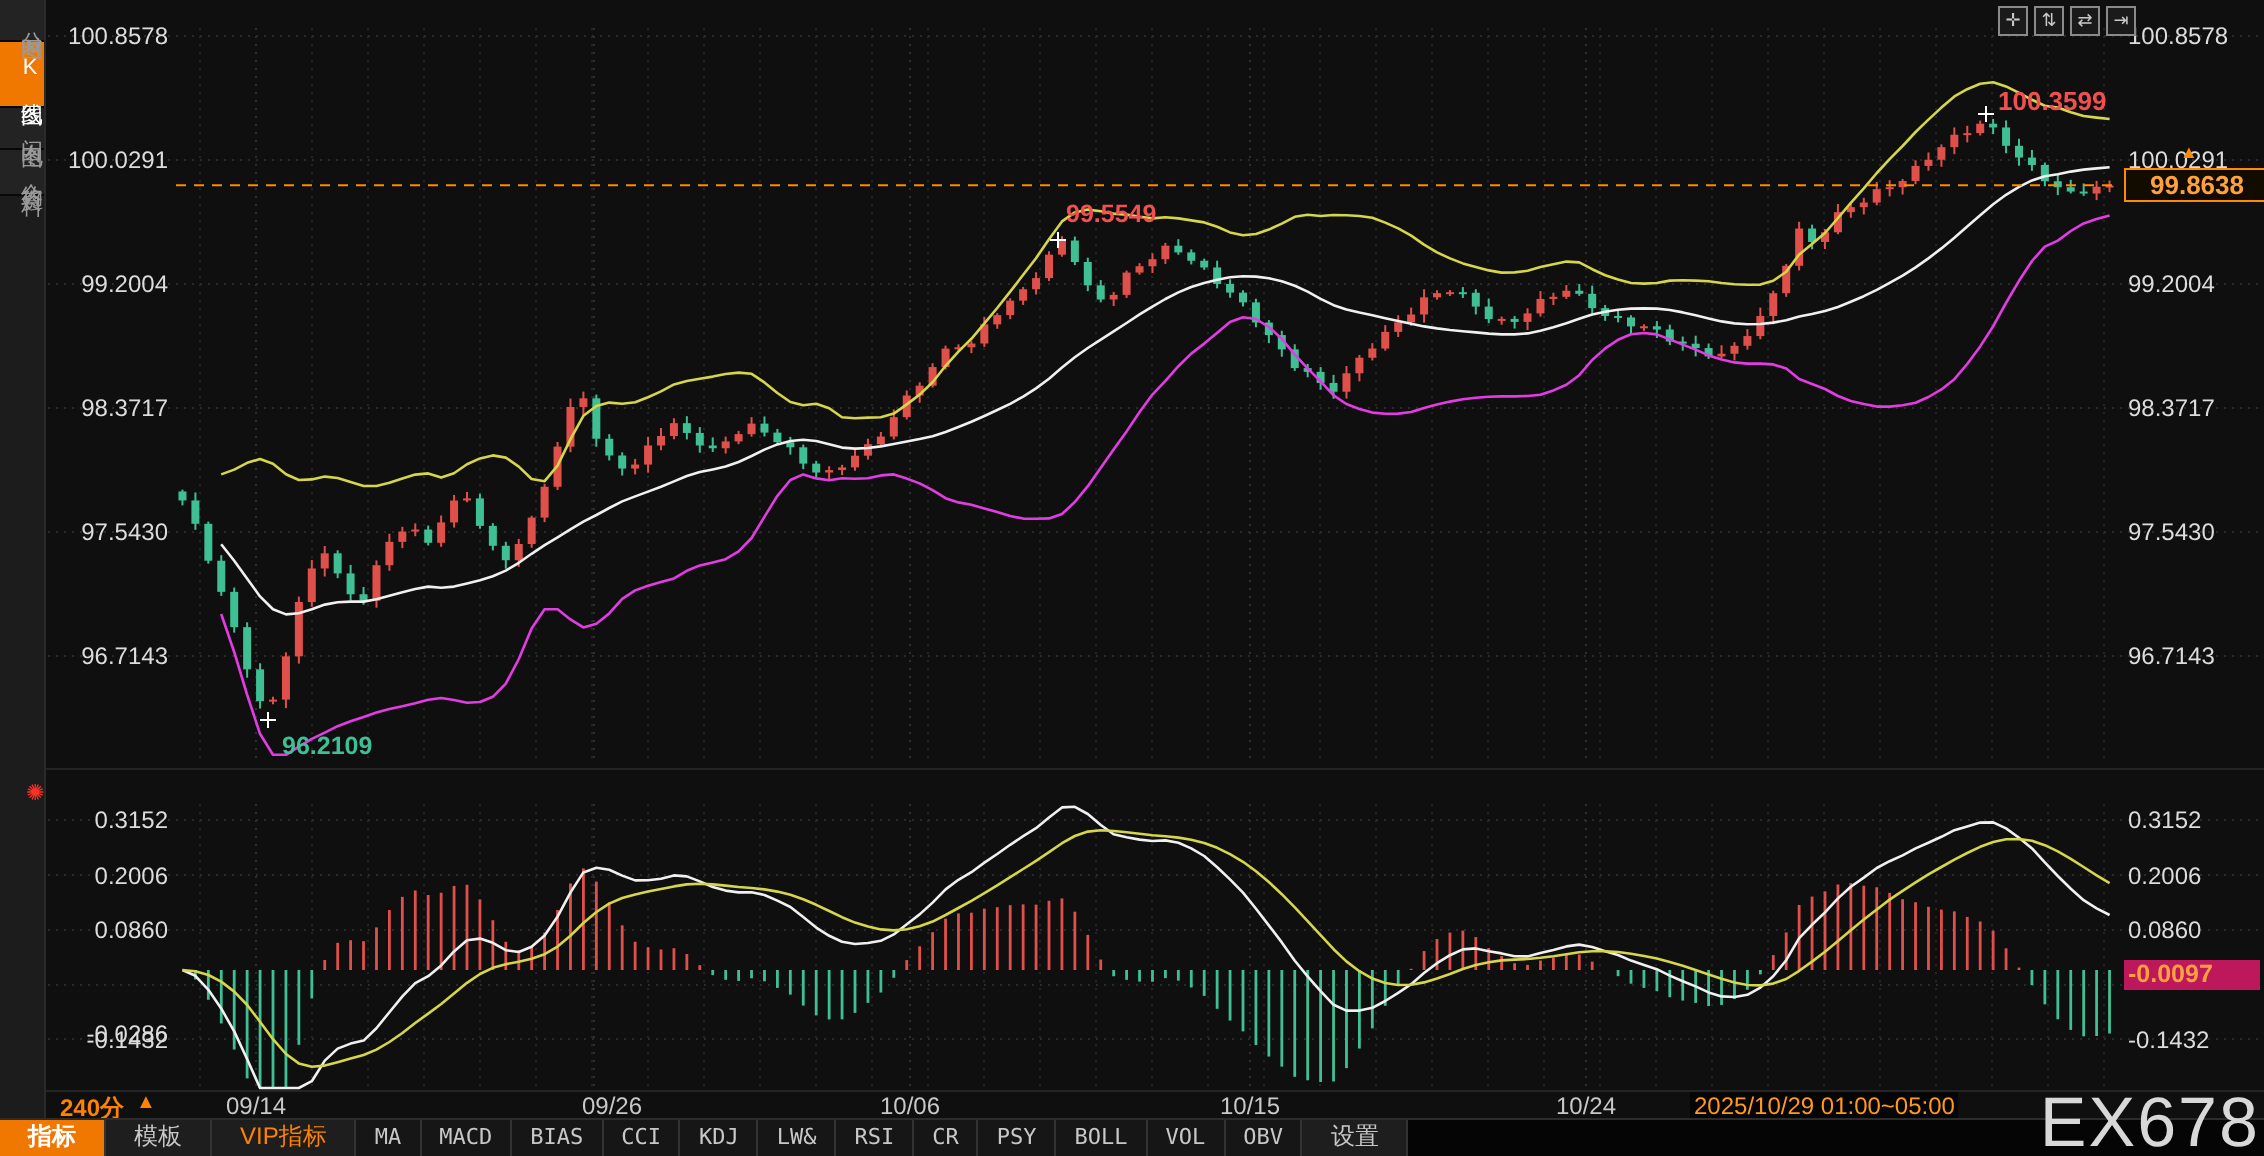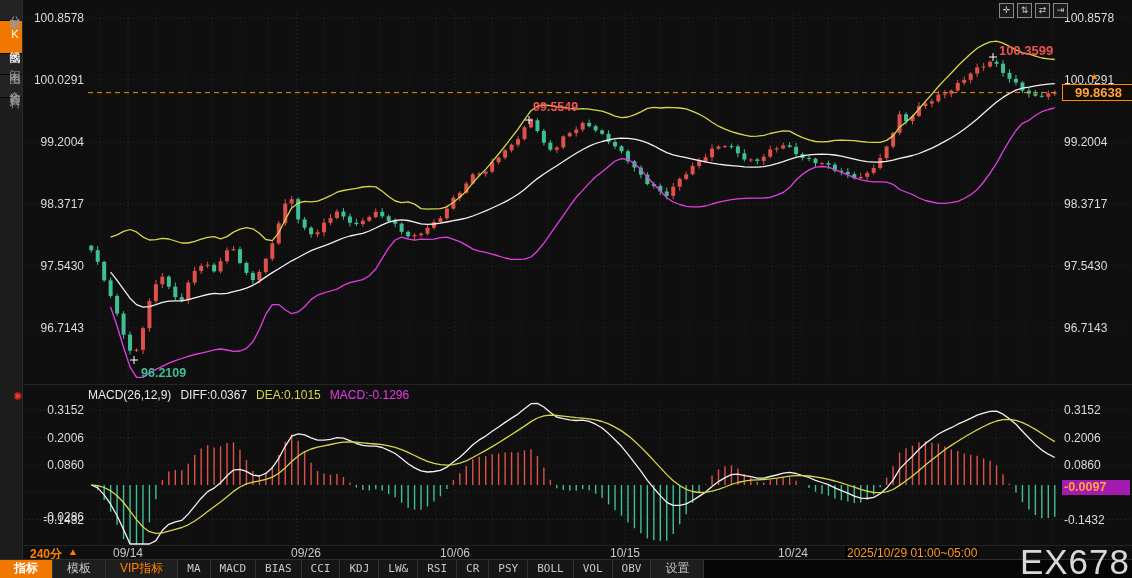--- a/index.html
+++ b/index.html
@@ -26,21 +26,21 @@
   
   .lab{position:absolute;font-size:12px;color:#dcdcdc;height:16px;line-height:16px;z-index:4;}
   .lab.r{text-align:right;}
   .date-lab{position:absolute;top:546px;font-size:12px;color:#c8c8c8;height:14px;line-height:14px;text-align:center;z-index:4;}
   .macd-header{position:absolute;left:88px;top:388px;display:flex;gap:9px;font-size:12px;color:#e8e8e8;z-index:6;white-space:nowrap;}
   .gear{position:absolute;left:13px;top:390px;color:#ff3126;font-size:11px;z-index:6;cursor:pointer;}
   
   .price-badge{position:absolute;left:1062px;top:84px;width:64px;height:15px;border:1px solid #ff8a00;
     background:#120c00;color:#ffa23e;font-size:13px;line-height:15px;padding-left:12px;z-index:7;font-weight:700;}
   .price-arrow{position:absolute;left:1090px;top:71px;color:#ff8a00;font-size:9px;z-index:7;}
-  .macd-badge{position:absolute;left:1062px;top:480px;width:66px;height:15px;background:#a21caf;
+  .macd-badge{position:absolute;left:1062px;top:480px;width:66px;height:15px;background:#be185d;
     color:#ffa23e;font-size:12.5px;line-height:15px;padding-left:2px;z-index:7;font-weight:700;}
   
   .ann{position:absolute;font-size:12.5px;font-weight:700;z-index:6;white-space:nowrap;}
   .ann.red{color:#f25050;}
   .ann.green{color:#3fbf94;}
   
   .period-lab{position:absolute;left:30px;top:546px;color:#ff8200;font-weight:700;font-size:12px;z-index:5;display:flex;gap:6px;}
   .tri{color:#ff8200;font-size:10px;}
   .session-lab{position:absolute;left:845px;top:546px;color:#ff9a1e;font-size:12px;z-index:5;background:#050505;padding:0 2px;}
   
@@ -627,26 +627,20 @@
   </div>
 
 
   <div class="tr-icons" id="tr-icons">
       <div class="tr-ico">✛</div>
       <div class="tr-ico">⇅</div>
       <div class="tr-ico">⇄</div>
       <div class="tr-ico">⇥</div>
     </div>
 
-  <div class="macd-header">
-    <span>MACD(26,12,9)</span>
-    <span class="c-white">DIFF:0.0367</span>
-    <span class="c-yellow">DEA:0.1015</span>
-    <span class="c-magenta">MACD:-0.1296</span>
-  </div>
 
   <span class="gear">✺</span>
 
   <div class="ann red" style="left:999px;top:43px;font-size:13px">100.3599</div>
   <div class="ann red" style="left:533px;top:100px">99.5549</div>
   <div class="ann green" style="left:141px;top:366px">96.2109</div>
 
   <div class="price-arrow">▲</div>
   <div class="price-badge">99.8638</div>
   <div class="macd-badge">-0.0097</div>

